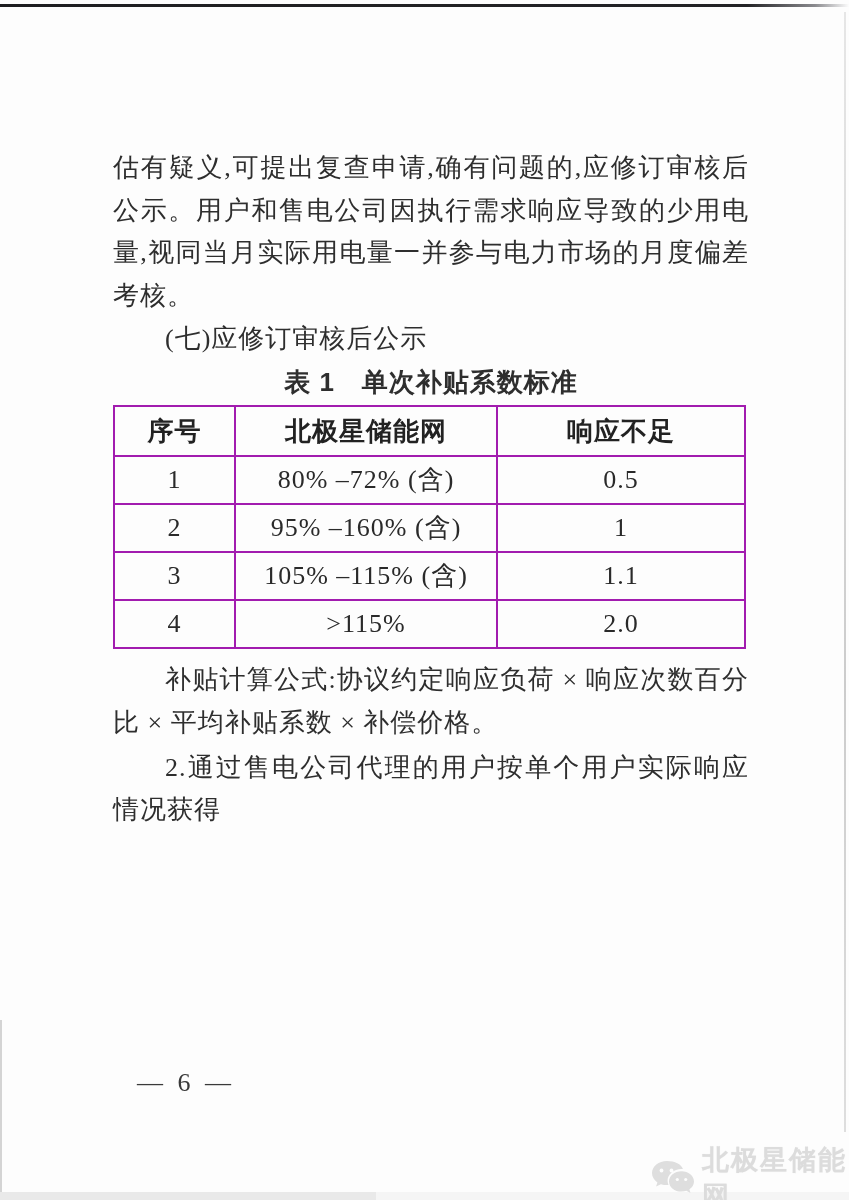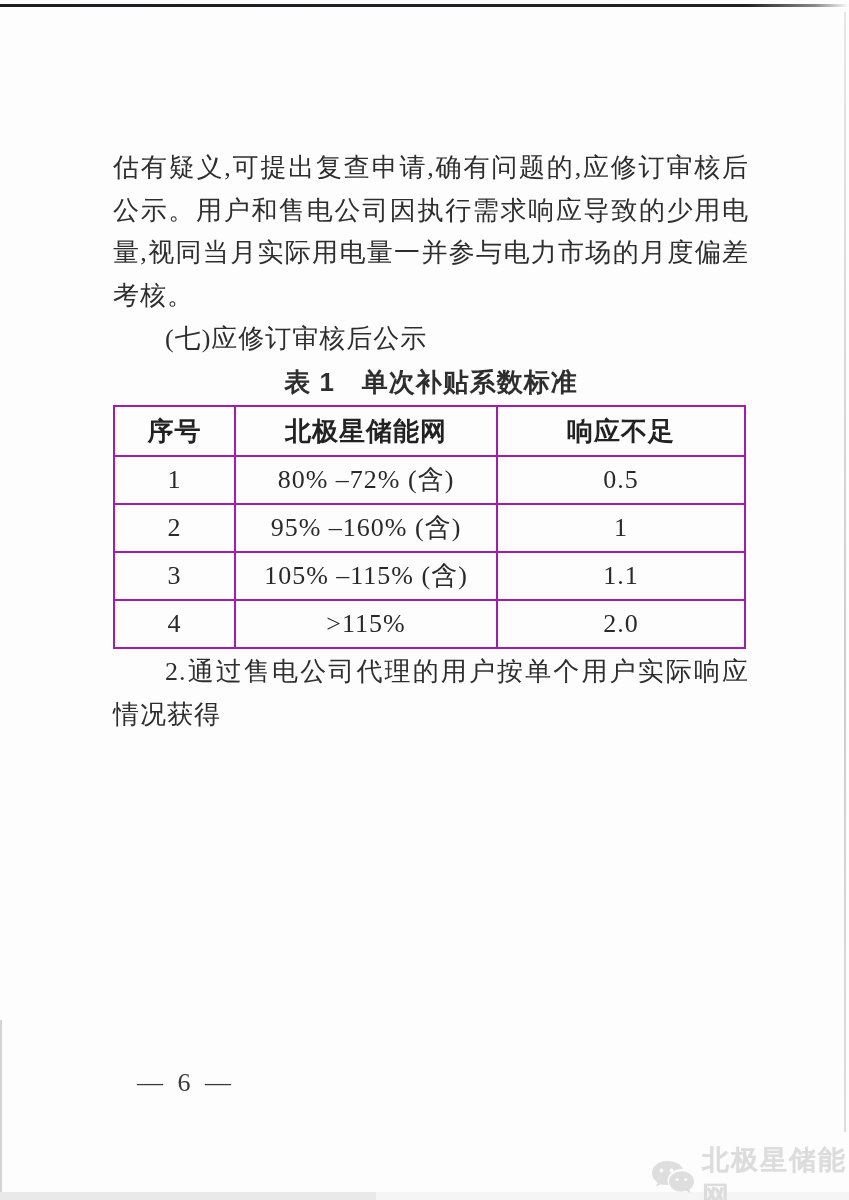--- a/index.html
+++ b/index.html
@@ -175,20 +175,21 @@
           <td>1.1</td>
         </tr>
         <tr>
           <td>4</td>
           <td>&gt;115%</td>
           <td>2.0</td>
         </tr>
       </tbody>
     </table>
 
+    <p class="indent after-table">补贴计算公式:协议约定响应负荷 × 响应次数百分比 × 平均补贴系数 × 补偿价格。</p>
 
     <p class="indent p6">2.通过售电公司代理的用户按单个用户实际响应情况获得</p>
 
   </div>
 
   <div class="page-number">— 6 —</div>
 
   <div class="watermark">
     <span style="display:inline-block; line-height:0;">
       <svg width="46" height="40" viewBox="0 0 46 40">

